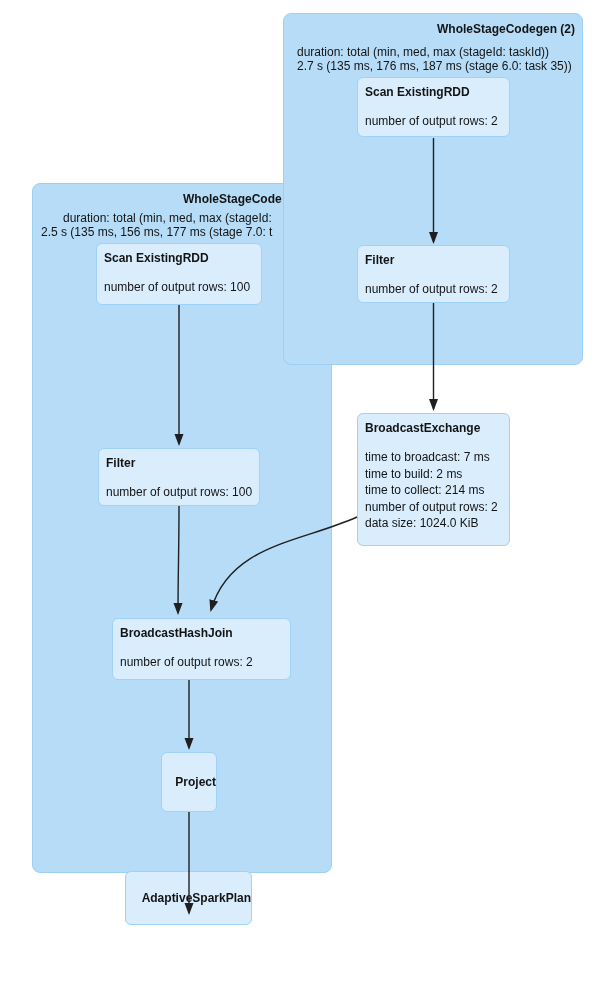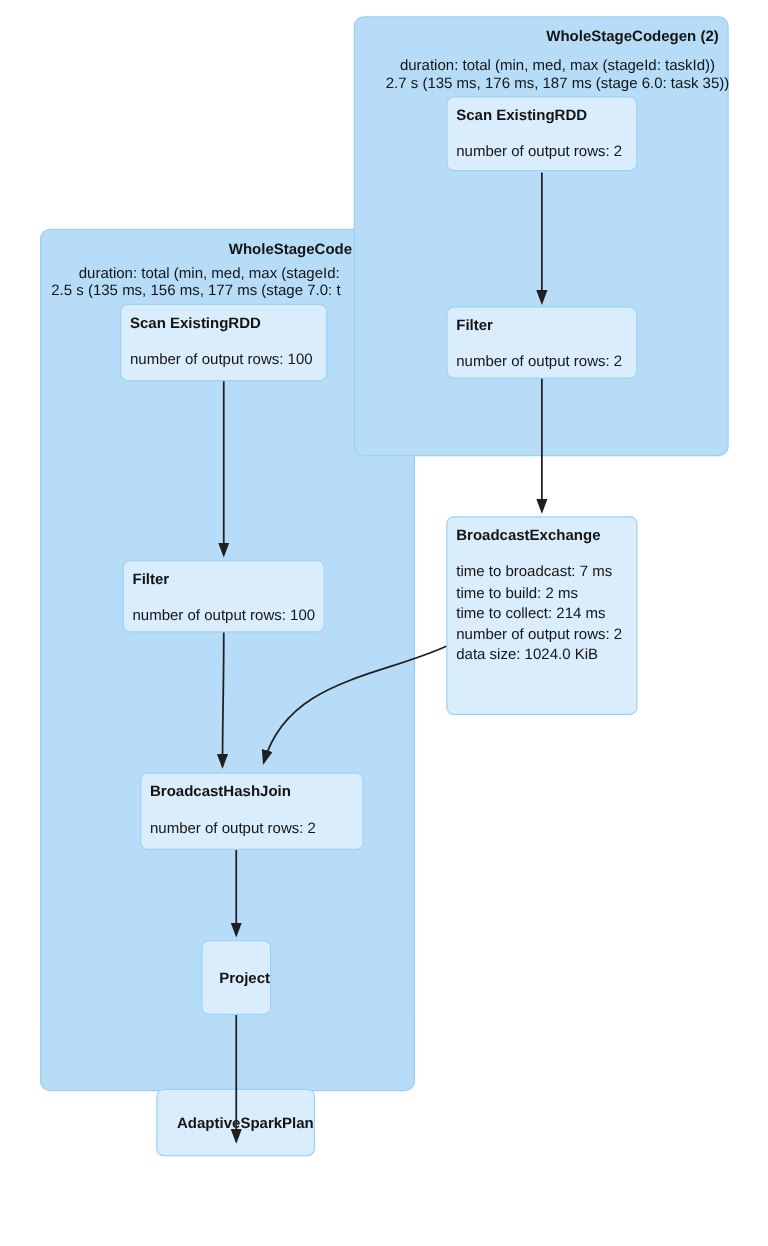--- a/index.html
+++ b/index.html
@@ -36,21 +36,21 @@
     line-height: 14px;
     white-space: nowrap;
   }
   #cluster-1 .cluster-title { top: 8px; right: 7px; }
   #cluster-2 .cluster-title { top: 8px; left: 150px; }
   .cluster-duration {
     position: absolute;
     top: 32px; left: 13px; right: -13px;
     font-size: 12px;
     line-height: 13.5px;
-    text-align: center;
+    text-align: left;
     white-space: nowrap;
   }
   .dur-line-abs {
     position: absolute;
     font-size: 12px;
     line-height: 13.5px;
     white-space: nowrap;
   }
   #c2-dur1 { left: 30px; top: 28px; }
   #c2-dur2 { left: 8px;  top: 41.5px; }
@@ -68,21 +68,21 @@
   .node-metrics { margin-top: 14px; line-height: 16.5px; }
   .metric { white-space: nowrap; }
   .node-compact {
     display: flex;
     align-items: center;
     justify-content: flex-end;
     padding: 0;
   }
   #n-scan1   { left: 357px; top: 77px;  width: 153px; height: 60px; }
   #n-filter1 { left: 357px; top: 245px; width: 153px; height: 58px; }
-  #n-bexch   { left: 357px; top: 413px; width: 153px; height: 159px; }
+  #n-bexch   { left: 357px; top: 413px; width: 153px; height: 133px; }
   #n-scan2   { left: 96px;  top: 243px; width: 166px; height: 62px; }
   #n-filter2 { left: 98px;  top: 448px; width: 162px; height: 58px; }
   #n-bhj     { left: 112px; top: 618px; width: 179px; height: 62px; }
   #n-project { left: 161px; top: 752px; width: 56px;  height: 60px; }
   #n-asp     { left: 125px; top: 871px; width: 127px; height: 54px; }
   .edges {
     position: absolute;
     left: 0; top: 0;
     z-index: 10;
     pointer-events: none;

